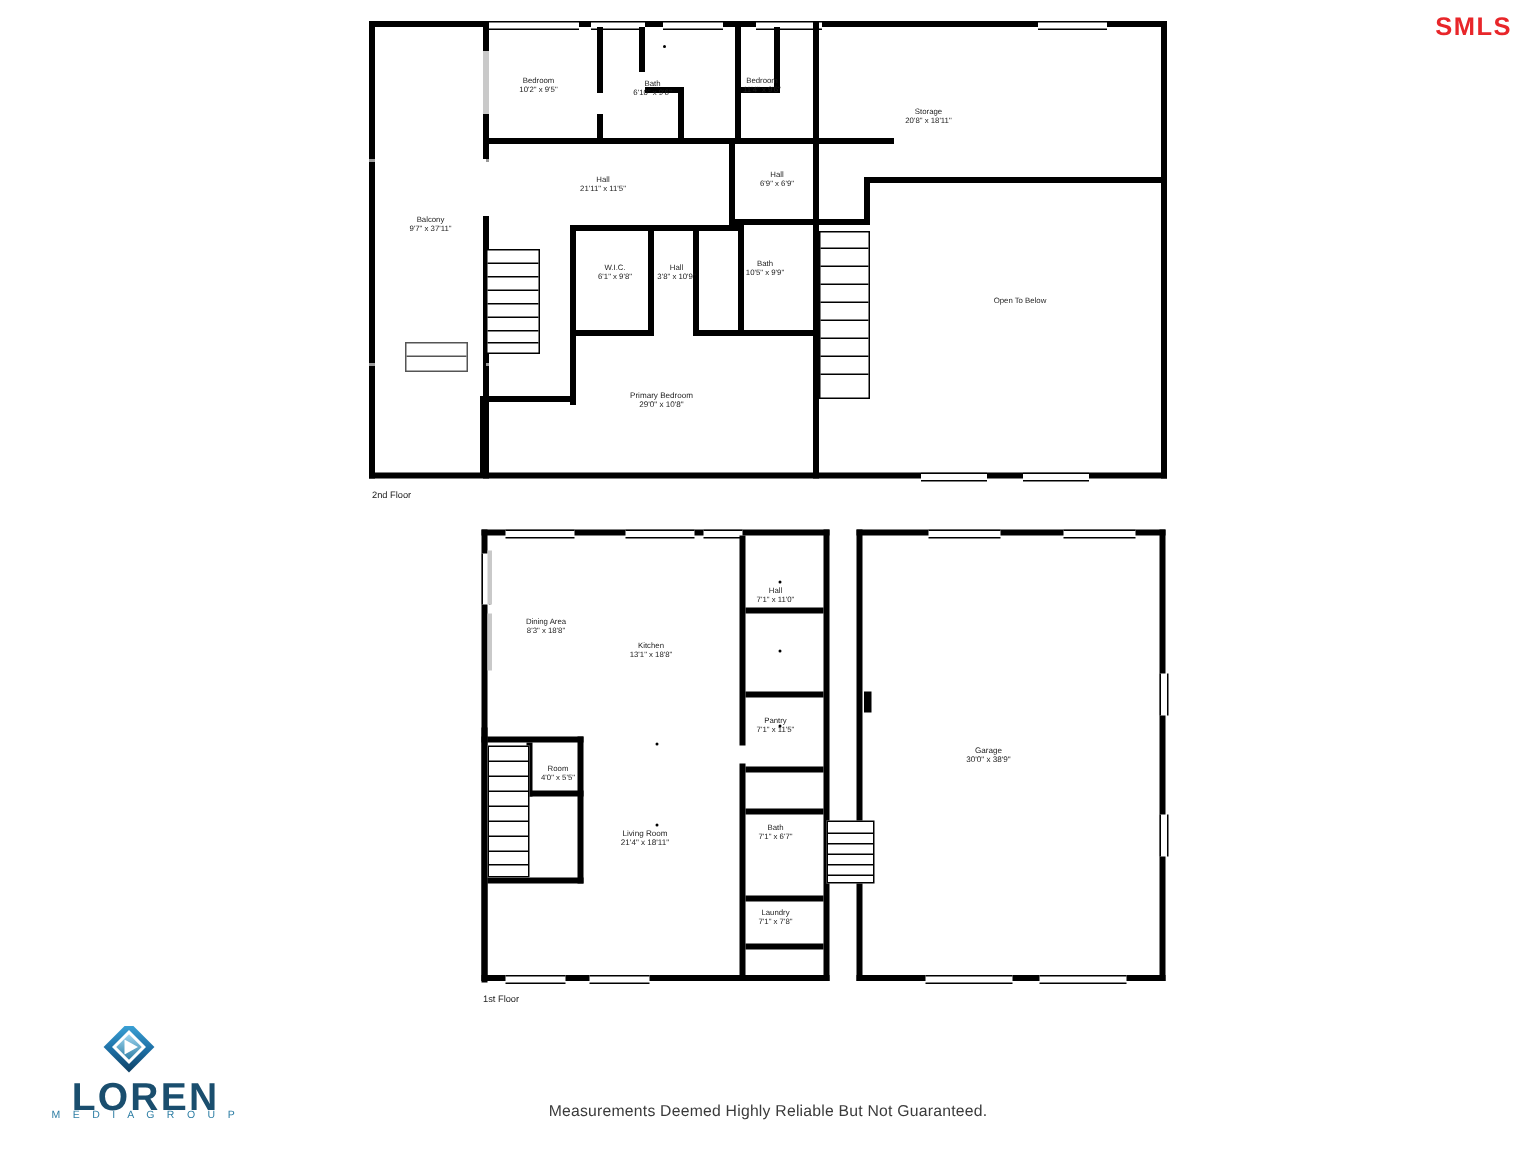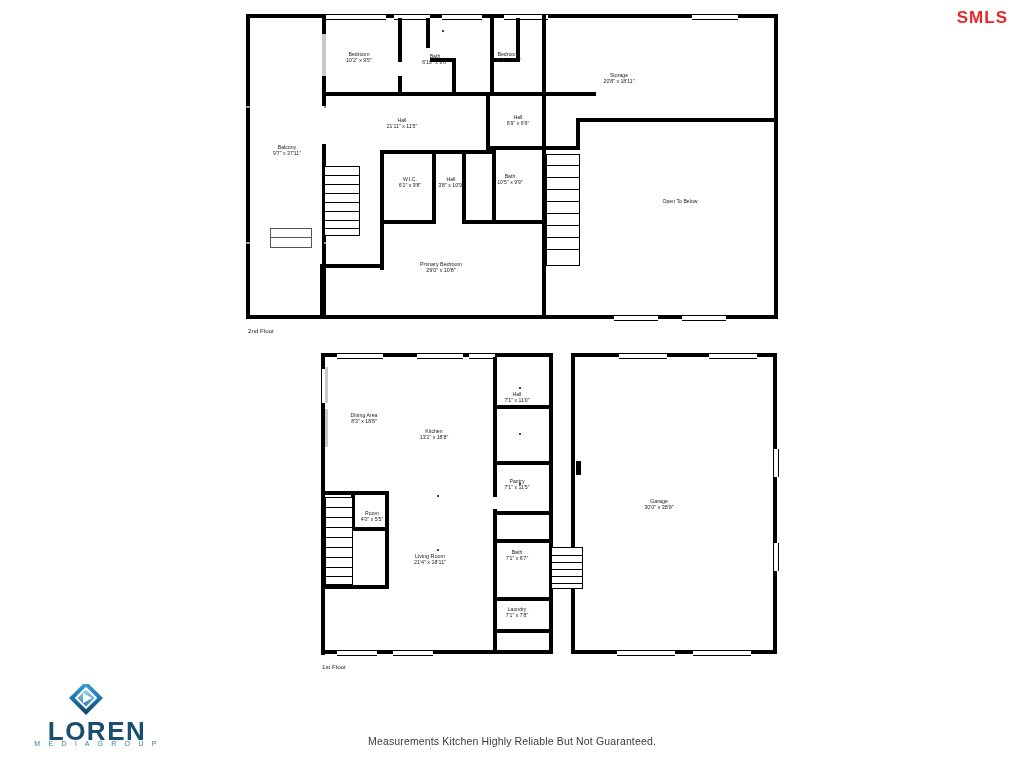--- a/index.html
+++ b/index.html
@@ -335,15 +335,15 @@
         <rect x="0" y="0" width="24" height="24" transform="rotate(45 12 12)" fill="url(#dg)"></rect>
         <rect x="4" y="4" width="16" height="16" transform="rotate(45 12 12)" fill="#ffffff"></rect>
         <rect x="6" y="6" width="12" height="12" transform="rotate(45 12 12)" fill="url(#dg2)"></rect>
         <polygon points="9,7 18,12 9,17" fill="#ffffff"></polygon>
       </g>
     </svg>
     <div class="lg-name">LOREN</div>
     <div class="lg-sub">M E D I A   G R O U P</div>
   </div>
 
-  <div id="footer-note">Measurements Kitchen Highly Reliable But Not Guaranteed.</div>
+  <div id="footer-note">Measurements Deemed Highly Reliable But Not Guaranteed.</div>
 
 </div>
 
 </body></html>

